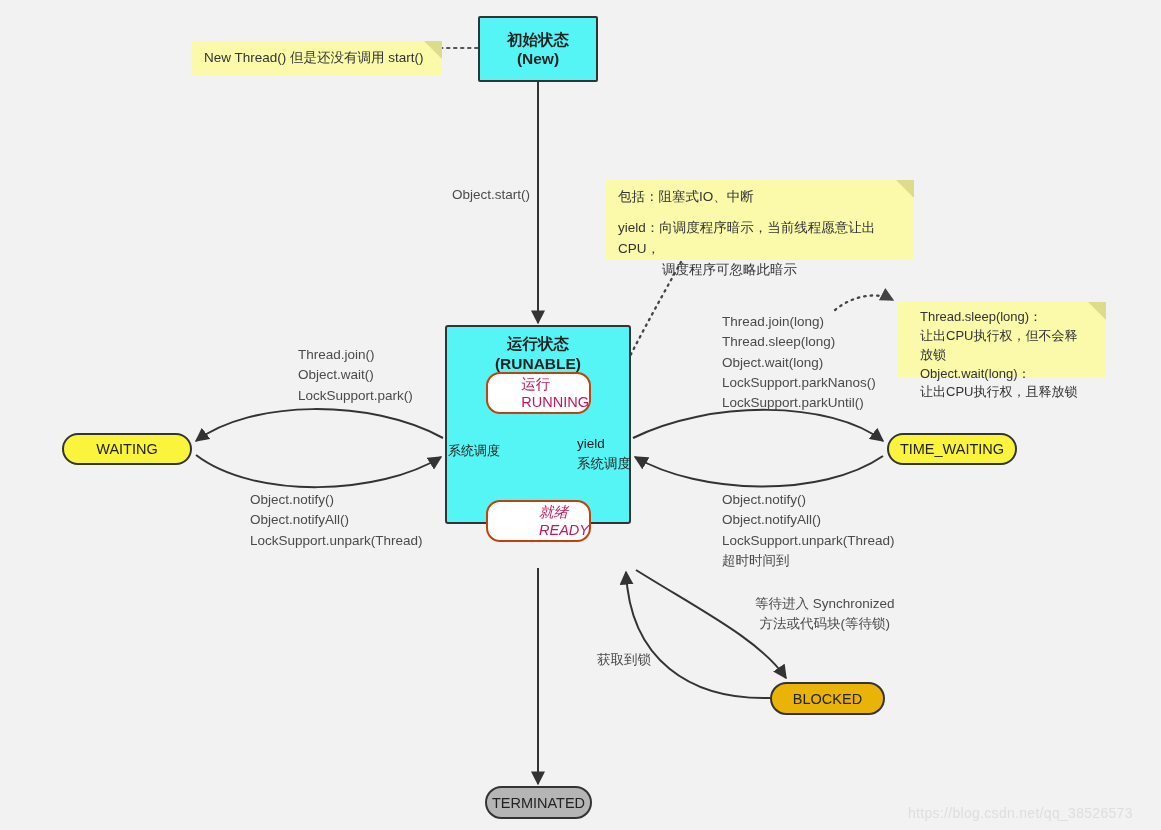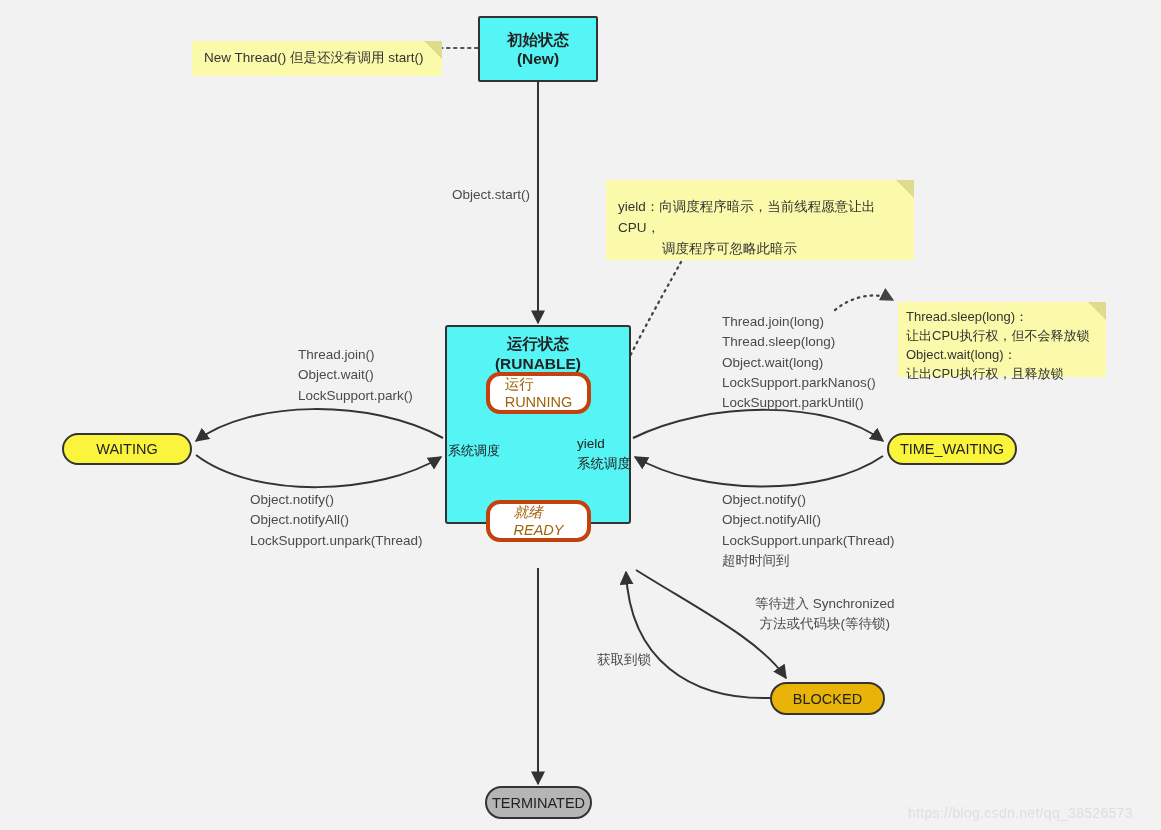--- a/index.html
+++ b/index.html
@@ -19,43 +19,43 @@
   .node .lines{line-height:1.25;}
 
   
   #node-new{left:478px;top:16px;width:120px;height:66px;background:#55F5F5;
             border-radius:2px;font-size:15.5px;font-weight:bold;}
   #node-runable{left:445px;top:325px;width:186px;height:199px;background:#55F5F5;
             border-radius:3px;align-items:flex-start;}
   #node-runable .title{width:100%;padding-top:7px;font-size:15.5px;font-weight:bold;line-height:1.3;}
 
   .substate{position:absolute;box-sizing:border-box;background:#ffffff;
-            border:4px solid #c2410c;border-radius:14px;
-            display:flex;align-items:center;justify-content:center;
-            font-size:14.5px;color:#a16207;line-height:1.25;}
+            border:2px solid #c2410c;border-radius:14px;
+            display:flex;align-items:center;justify-content:flex-end;
+            font-size:14.5px;color:#be185d;line-height:1.25;}
   #node-running{left:486px;top:372px;width:105px;height:42px;}
   #node-ready{left:486px;top:500px;width:105px;height:42px;font-style:italic;}
 
   .pill{position:absolute;box-sizing:border-box;border:2px solid #333333;
         border-radius:17px;display:flex;align-items:center;justify-content:center;
         font-size:14.5px;color:#222;}
   #node-waiting{left:62px;top:433px;width:130px;height:32px;background:#FAF43C;}
   #node-time-waiting{left:887px;top:433px;width:130px;height:32px;background:#FAF43C;}
   #node-blocked{left:770px;top:682px;width:115px;height:33px;background:#eab308;}
   #node-terminated{left:485px;top:786px;width:107px;height:33px;background:#B5B5B5;}
 
   
   .note{position:absolute;box-sizing:border-box;background:#FAFAAA;
         color:#333;font-size:13.5px;line-height:1.55;padding:7px 12px;}
   .note .fold{position:absolute;right:0;top:0;width:0;height:0;
         border-top:18px solid #DCDC8C;border-left:18px solid transparent;}
   #note-new{left:192px;top:41px;width:250px;height:35px;
             display:flex;align-items:center;padding:16px 12px;}
   #note-yield{left:606px;top:180px;width:308px;height:80px;}
-  #note-sleep{left:898px;top:302px;width:208px;height:75px;font-size:13px;line-height:1.45;padding:6px 8px;}
+  #note-sleep{left:898px;top:302px;width:208px;height:75px;font-size:13px;line-height:1.45;padding:6px 22px;}
 
   
   .lbl{position:absolute;color:#4a4a4a;font-size:13.5px;line-height:1.5;white-space:pre;}
   .lbl.in-box{color:#222;}
 
   #lbl-start{left:452px;top:185px;}
   #lbl-wait-top{left:259px;top:345px;margin-left:39px;}
   #lbl-wait-bot{left:250px;top:490px;}
   #lbl-tw-top{left:722px;top:312px;}
   #lbl-tw-bot{left:722px;top:490px;}
@@ -144,20 +144,21 @@
 
   <div class="pill" id="node-terminated">TERMINATED</div>
 
   <div class="note" id="note-new">
     <span class="fold"></span>
     <span>New Thread() 但是还没有调用 start()</span>
   </div>
 
   <div class="note" id="note-yield">
     <span class="fold"></span>
+    <div>包括：阻塞式IO、中断</div>
     <div style="height:10px"></div>
     <div>yield：向调度程序暗示，当前线程愿意让出CPU，</div>
     <div style="padding-left:44px">调度程序可忽略此暗示</div>
   </div>
 
   <div class="note" id="note-sleep">
     <span class="fold"></span>
     <div>Thread.sleep(long)：</div>
     <div>让出CPU执行权，但不会释放锁</div>
     <div>Object.wait(long)：</div>

